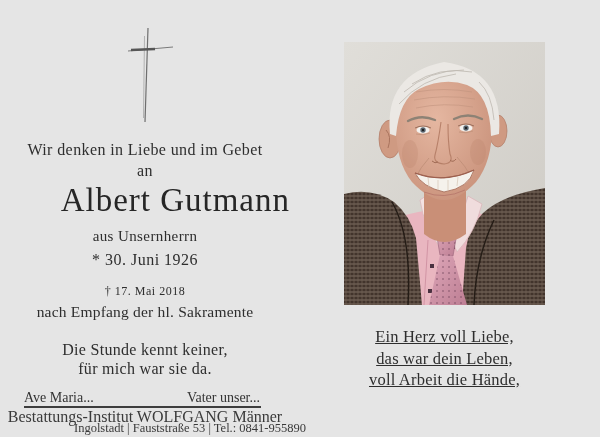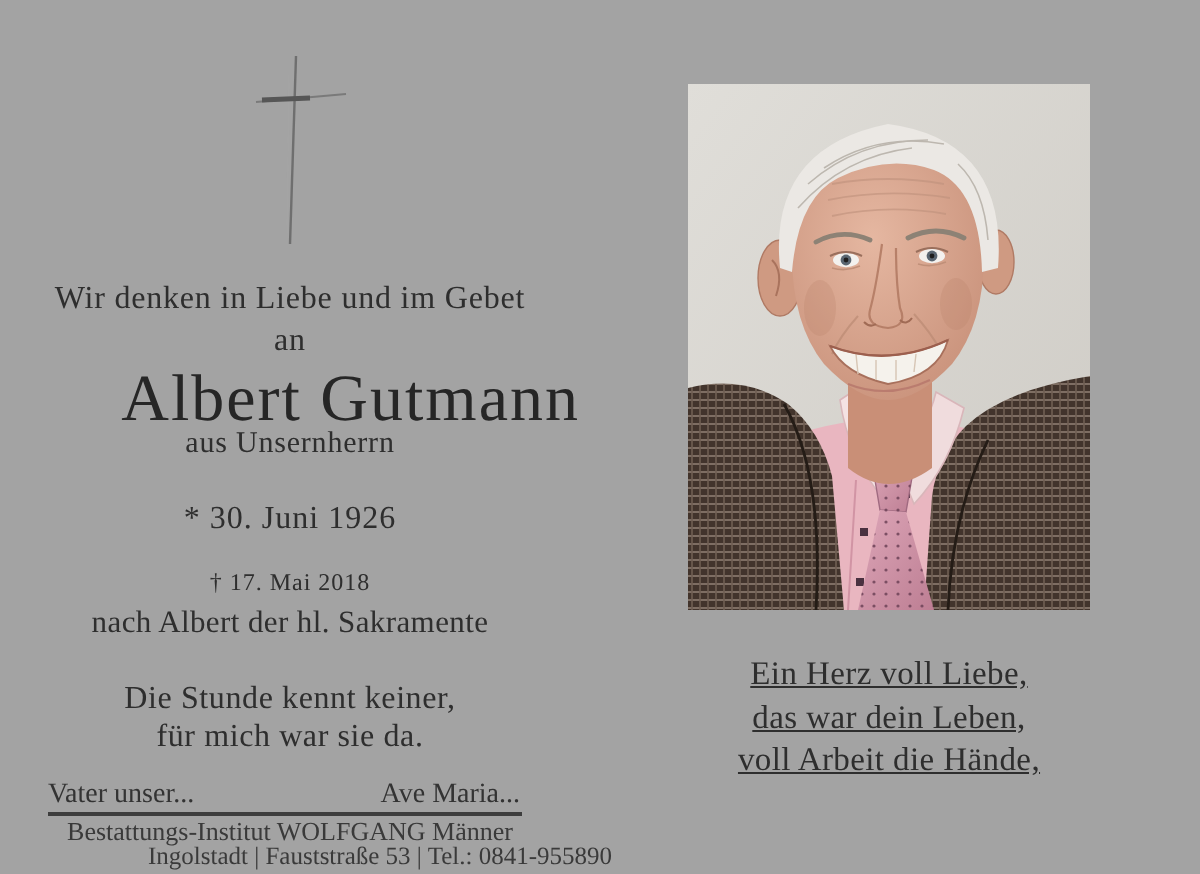--- a/index.html
+++ b/index.html
@@ -3,40 +3,40 @@
 <meta charset="utf-8">
 <style>
   html,body { margin:0; padding:0; }
   body {
     width:600px; height:437px;
     background:#ffffff;
     font-family:"Liberation Serif", serif;
     color:#2e2e2e;
     overflow:hidden;
   }
-  .card { position:relative; width:600px; height:437px; background:#a3a3a3; }
+  .card { position:relative; width:600px; height:437px; background:#e5e5e5; }
 
   .abs { position:absolute; }
 
   .left-col-block { left:0; width:290px; text-align:center; }
 
   .cross-wrap { left:110px; top:20px; width:70px; height:110px; }
 
   .intro       { top:139px; font-size:16px; line-height:21px; letter-spacing:0.4px; }
   .name        { top:182px; font-size:33px; letter-spacing:1px; color:#262626;text-align:right; }
-  .origin      { top:214px; font-size:15px; letter-spacing:0.4px; }
+  .origin      { top:228px; font-size:15px; letter-spacing:0.4px; }
   .birth       { top:251px; font-size:16px; letter-spacing:0.5px; }
   .death       { top:284px; font-size:12px; letter-spacing:0.5px; }
   .death-note  { top:303px; font-size:15.5px; letter-spacing:0.2px; }
   .epitaph     { top:340px; font-size:16px; line-height:19px; letter-spacing:0.3px; }
 
   .prayers { top:390px; left:24px; width:236px; display:flex;
              justify-content:space-between; font-size:14px; color:#333; }
   .prayer-rule { top:406px; left:24px; width:237px; height:2px; background:#3d3d3d; }
-  .funeral-name    { top:408px; font-size:13px; color:#3a3a3a; }
+  .funeral-name    { top:408px; font-size:16px; color:#3a3a3a; }
   .funeral-address { top:421px; font-size:12.5px; color:#3a3a3a;padding-left:45px; }
 
   .photo { left:344px; top:42px; width:201px; height:263px; }
   .photo svg { display:block; }
 
   .poem { left:344px; top:326px; width:201px; text-align:center;
           font-size:16.5px; line-height:21.5px; letter-spacing:0.2px;text-decoration:underline; }
 </style>
 </head>
 <body>
@@ -54,30 +54,30 @@
 
   <div class="abs left-col-block intro">
     <div>Wir denken in Liebe und im Gebet</div>
     <div>an</div>
   </div>
 
   <div class="abs left-col-block name">Albert Gutmann</div>
   <div class="abs left-col-block origin">aus Unsernherrn</div>
   <div class="abs left-col-block birth">* 30. Juni 1926</div>
   <div class="abs left-col-block death">† 17. Mai 2018</div>
-  <div class="abs left-col-block death-note">nach Albert der hl. Sakramente</div>
+  <div class="abs left-col-block death-note">nach Empfang der hl. Sakramente</div>
 
   <div class="abs left-col-block epitaph">
     <div>Die Stunde kennt keiner,</div>
     <div>für mich war sie da.</div>
   </div>
 
   <div class="abs prayers">
+    <span>Ave Maria...</span>
     <span>Vater unser...</span>
-    <span>Ave Maria...</span>
   </div>
   <div class="abs prayer-rule"></div>
   <div class="abs left-col-block funeral-name">Bestattungs-Institut WOLFGANG Männer</div>
   <div class="abs left-col-block funeral-address">Ingolstadt | Fauststraße 53 | Tel.: 0841-955890</div>
 
   <div class="abs photo">
     <svg width="201" height="263" viewBox="0 0 201 263">
       <defs>
         <linearGradient id="bgGrad" x1="0" y1="0" x2="1" y2="1">
           <stop offset="0" stop-color="#e0ded9"></stop>

